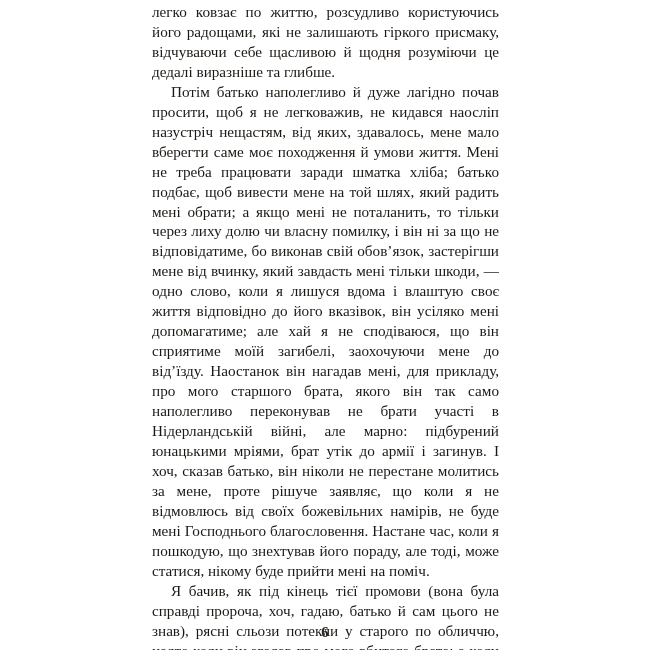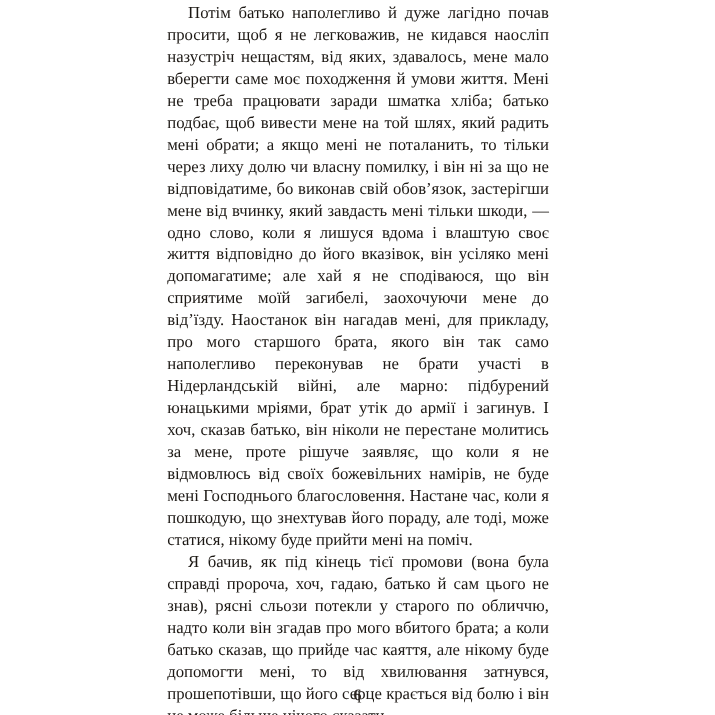--- a/index.html
+++ b/index.html
@@ -56,20 +56,21 @@
     color: #2a2320;
     letter-spacing: 0.2px;
   }
 </style>
 </head>
 <body>
 
 <div class="page">
 
   <div class="text-block">
+    <p class="para first">легко ковзає по життю, розсудливо користуючись його радощами, які не залишають гіркого присмаку, відчуваючи себе щасливою й щодня розуміючи це дедалі виразніше та глибше.</p>
     <p class="para">Потім батько наполегливо й дуже лагідно почав просити, щоб я не легковажив, не кидався наосліп назустріч нещастям, від яких, здавалось, мене мало вберегти саме моє походження й умови життя. Мені не треба працювати заради шматка хліба; батько подбає, щоб вивести мене на той шлях, який радить мені обрати; а якщо мені не поталанить, то тільки через лиху долю чи власну помилку, і він ні за що не відповідатиме, бо виконав свій обов’язок, застерігши мене від вчинку, який завдасть мені тільки шкоди, — одно слово, коли я лишуся вдома і влаштую своє життя відповідно до його вказівок, він усіляко мені допомагатиме; але хай я не сподіваюся, що він сприятиме моїй загибелі, заохочуючи мене до від’їзду. Наостанок він нагадав мені, для прикладу, про мого старшого брата, якого він так само наполегливо переконував не брати участі в Нідерландській війні, але марно: підбурений юнацькими мріями, брат утік до армії і загинув. І хоч, сказав батько, він ніколи не перестане молитись за мене, проте рішуче заявляє, що коли я не відмовлюсь від своїх божевільних намірів, не буде мені Господнього благословення. Настане час, коли я пошкодую, що знехтував його пораду, але тоді, може статися, нікому буде прийти мені на поміч.</p>
     <p class="para">Я бачив, як під кінець тієї промови (вона була справді пророча, хоч, гадаю, батько й сам цього не знав), рясні сльози потекли у старого по обличчю, надто коли він згадав про мого вбитого брата; а коли батько сказав, що прийде час каяття, але нікому буде допомогти мені, то від хвилювання затнувся, прошепотівши, що його серце крається від болю і він не може більше нічого сказати.</p>
 
   </div>
 
   <div class="folio">6</div>
 
 </div>
 
 </body></html>

